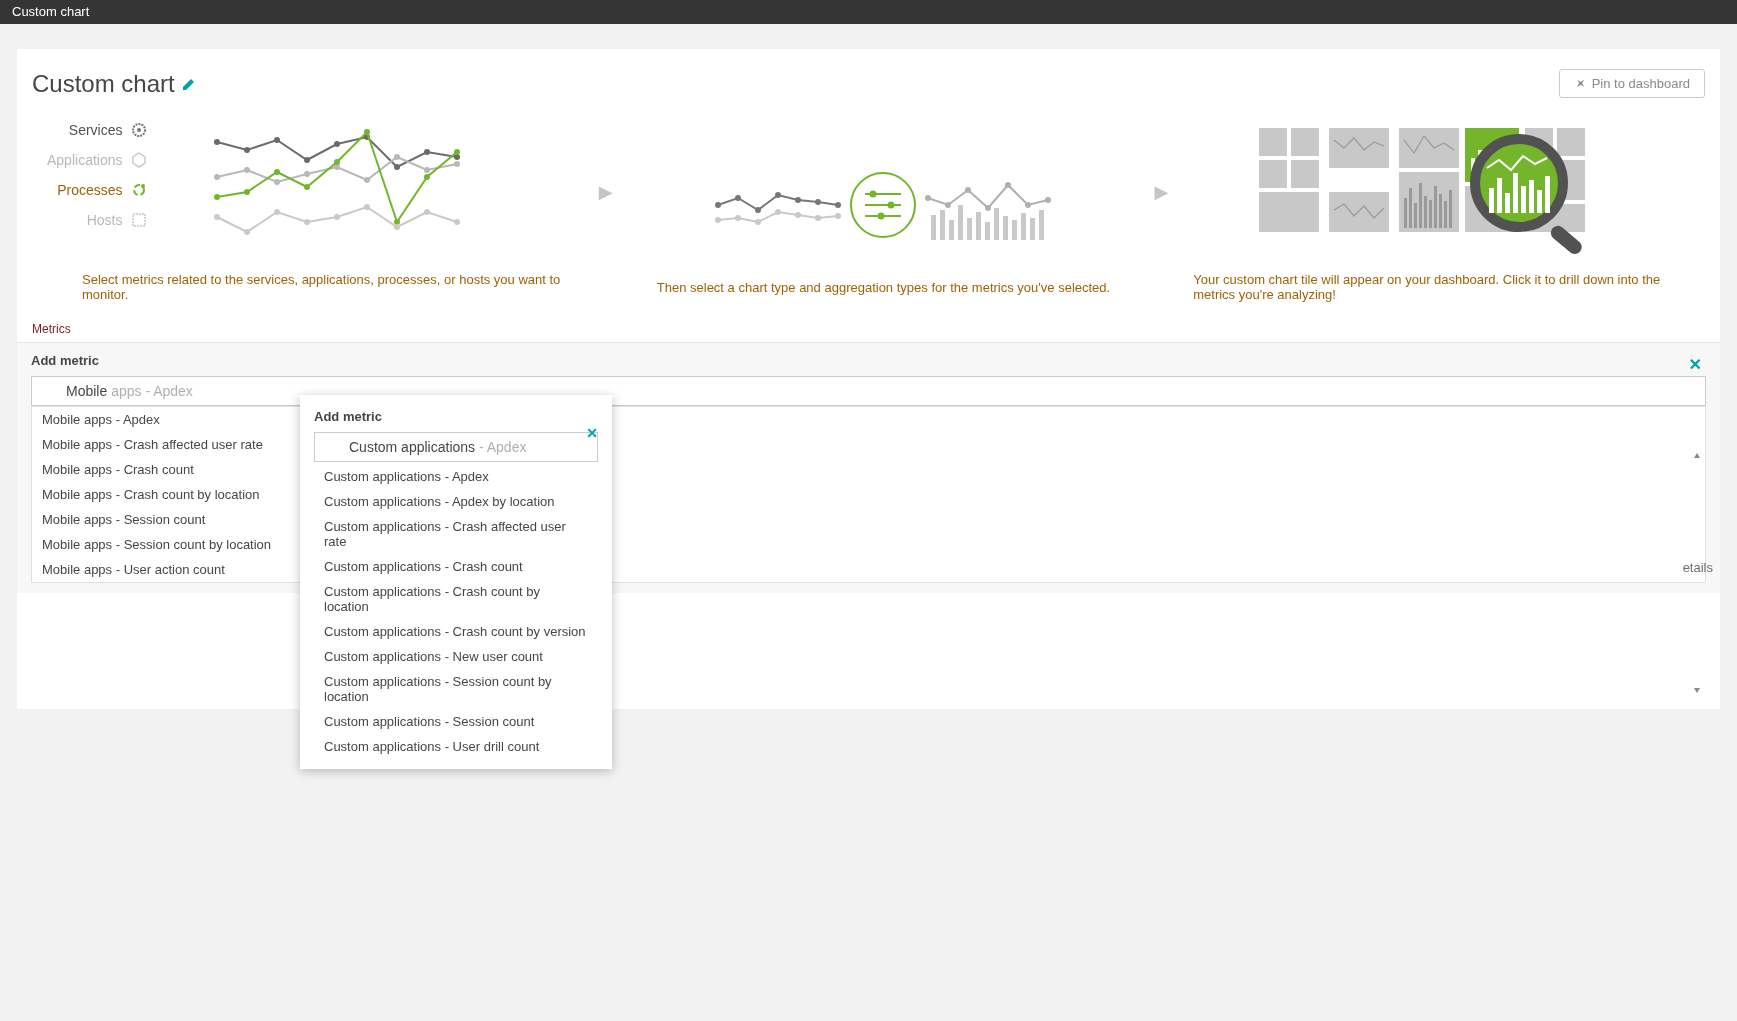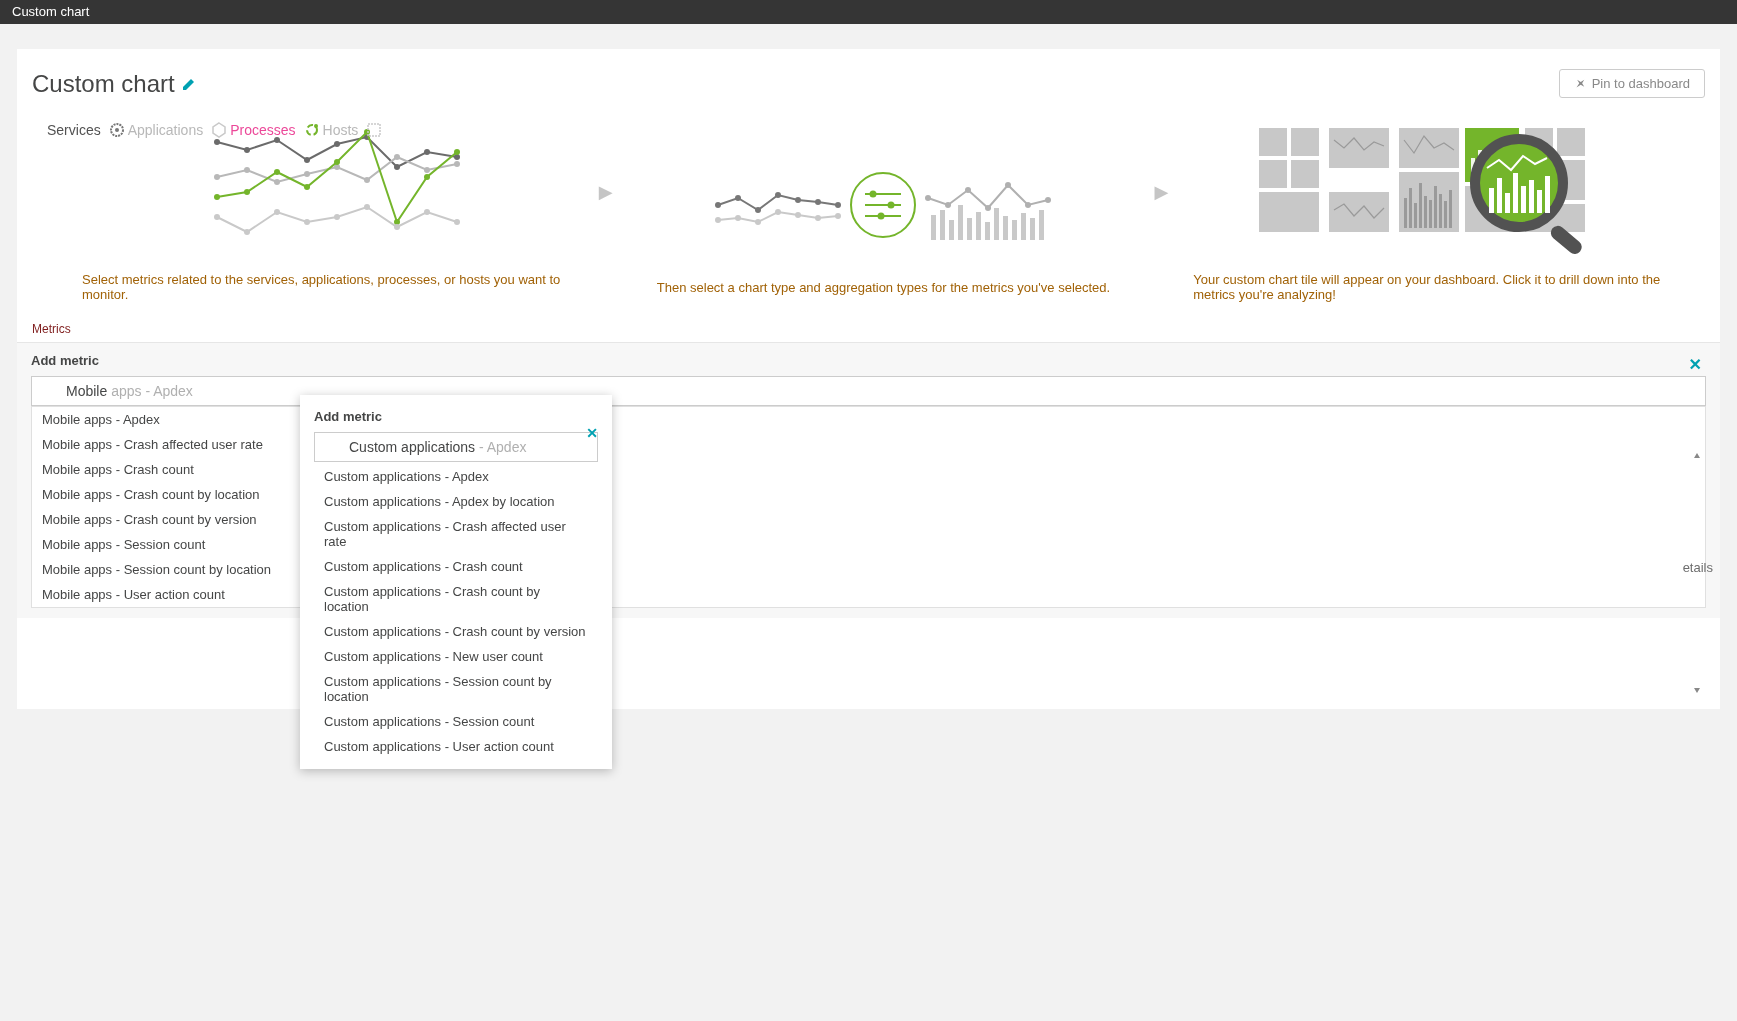--- a/index.html
+++ b/index.html
@@ -9,25 +9,25 @@
 .header { display: flex; align-items: center; padding: 0 15px 14px 15px; }
 .title { font-size: 24px; font-weight: 300; color: #454646; margin-right: 6px; }
 .edit-icon { color: #00a1b2; cursor: pointer; }
 .spacer { flex: 1; }
 .pin-btn { border: 1px solid #ccc; background: #fff; color: #898989; padding: 6px 14px; border-radius: 3px; font-size: 13px; cursor: pointer; display: flex; align-items: center; gap: 6px; }
 .steps { display: flex; align-items: center; justify-content: space-between; padding: 10px 30px 10px 60px; gap: 10px; }
 .step { flex: 1; display: flex; flex-direction: column; }
 .step-vis { height: 150px; position: relative; }
 .step-desc { font-size: 13px; color: #a16207; padding: 0 5px; }
 .arrow { color: #c5c5c5; font-size: 18px; padding: 0 10px; margin-bottom: 40px; }
-.srclist { position: absolute; left: -30px; top: 0; display: flex; flex-direction: row; gap: 3px; align-items: flex-end; font-size: 14px; }
+.srclist { position: absolute; left: -30px; top: 0; display: flex; flex-direction: column; gap: 14px; align-items: flex-end; font-size: 14px; }
 .srclist .row { display: flex; align-items: center; gap: 8px; }
 .srclist .row.muted { color: #b8b8b8; }
 .srclist .row.dark { color: #525252; }
-.srclist .row.active { color: #ec4899; }
+.srclist .row.active { color: #a16207; }
 .srclist .ico { width: 16px; height: 16px; display: inline-block; }
 .section-label { font-size: 12px; color: #7f1d1d; padding: 10px 15px 6px 15px; }
 .metrics-area { border-top: 1px solid #e6e6e6; background: #f7f7f7; padding: 10px 14px; position: relative; }
 .panel-title { font-weight: 600; font-size: 13px; margin-bottom: 8px; color: #454646; }
 .close-x { position: absolute; right: 18px; top: 12px; color: #00a1b2; font-size: 16px; cursor: pointer; font-weight: bold; }
 .metric-input { width: 100%; border: 1px solid #ccc; background: #fff; padding: 6px 10px; font-size: 14px; color: #454646; height: 30px; }
 .metric-input .typed { color: #454646; margin-left: 24px; }
 .metric-input .hint { color: #b0b0b0; }
 .dropdown { background: #fff; border: 1px solid #e0e0e0; margin-top: 0; max-height: 260px; overflow: hidden; }
 .dropdown .item { padding: 5px 10px; font-size: 13px; color: #454646; cursor: pointer; }
@@ -297,21 +297,20 @@
     <span class="close-x">✕</span>
     <div class="panel-title">Add metric</div>
     <div class="metric-input">
       <span class="typed">Mobile</span><span class="hint"> apps - Apdex</span>
     </div>
     <div class="dropdown" id="dropdown-1">
         <div class="item">Mobile apps - Apdex</div>
         <div class="item">Mobile apps - Crash affected user rate</div>
         <div class="item">Mobile apps - Crash count</div>
         <div class="item">Mobile apps - Crash count by location</div>
-        <div class="item">Mobile apps - Crash count by version</div>
         <div class="item">Mobile apps - Session count</div>
         <div class="item">Mobile apps - Session count by location</div>
         <div class="item">Mobile apps - User action count</div>
       </div>
   </div>
 
 </div>
 
 <div class="details-hint">etails</div>
 <div class="scrollbar-fake"></div>
@@ -325,15 +324,15 @@
   <div class="dropdown" id="dropdown-2" style="max-height:none;border:none">
       <div class="item">Custom applications - Apdex</div>
       <div class="item">Custom applications - Apdex by location</div>
       <div class="item">Custom applications - Crash affected user rate</div>
       <div class="item">Custom applications - Crash count</div>
       <div class="item">Custom applications - Crash count by location</div>
       <div class="item">Custom applications - Crash count by version</div>
       <div class="item">Custom applications - New user count</div>
       <div class="item">Custom applications - Session count by location</div>
       <div class="item">Custom applications - Session count</div>
-      <div class="item">Custom applications - User action count</div>
+      <div class="item">Custom applications - User drill count</div>
     </div>
 </div>
 
 </body></html>

